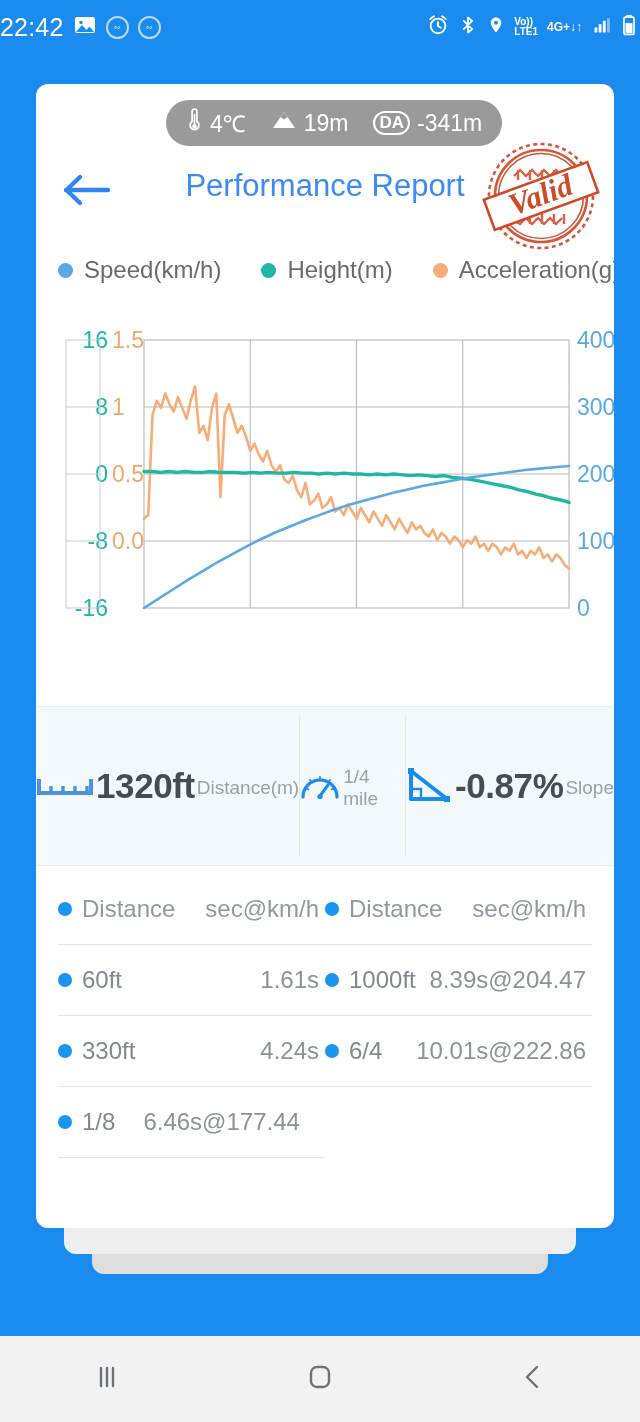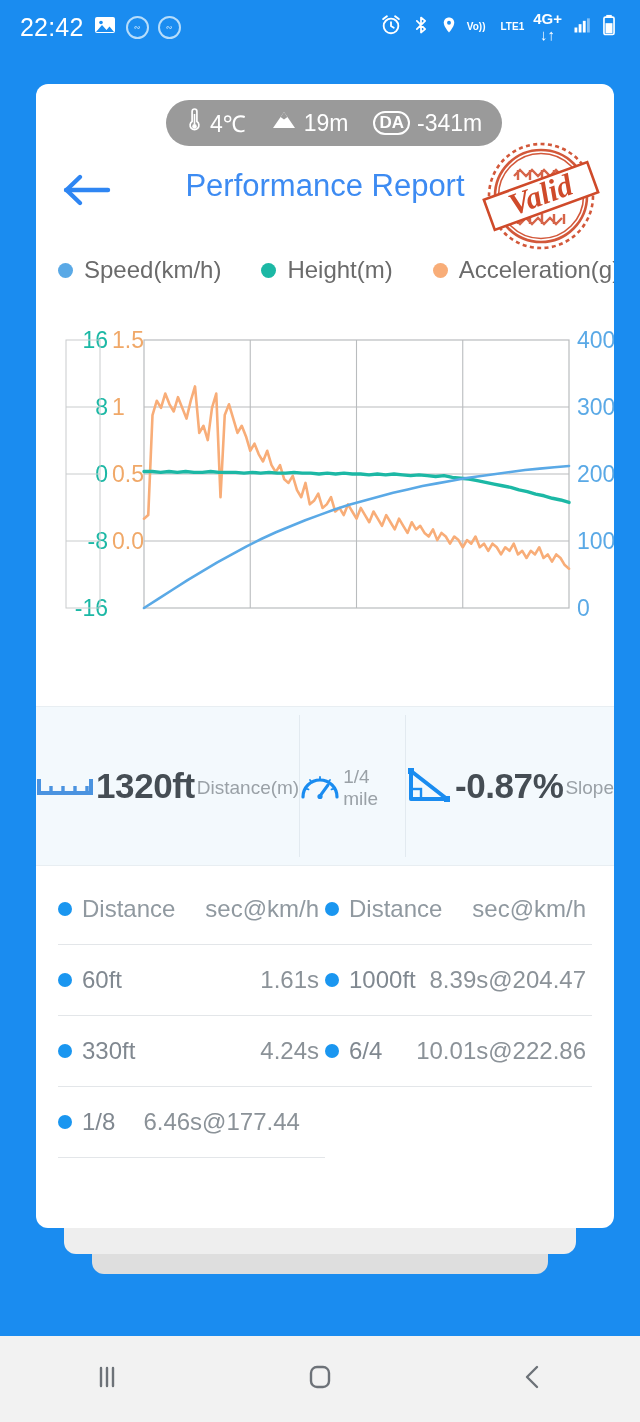--- a/index.html
+++ b/index.html
@@ -8,34 +8,34 @@
     font-family: "Liberation Sans", sans-serif;
     background: #1a8cf0;
     overflow: hidden;
   }
   #screen { position: relative; width: 640px; height: 1422px; background: #1a8cf0; }
 
   
   .statusbar {
     position: absolute; top: 0; left: 0; width: 636px; height: 54px;
     display: flex; align-items: center; justify-content: space-between;
-    padding: 0 20px; color: #ffffff;
+    padding: 0 0; color: #ffffff;
   }
   .sb-left { display: flex; align-items: center; gap: 9px; }
   .sb-time { font-size: 25px; letter-spacing: .2px; }
   .sb-right { display: flex; align-items: center; gap: 9px; }
   .sb-ico { display: block; }
   .ring-ico {
     width: 23px; height: 23px; border: 2px solid #b6ddfb; border-radius: 50%;
     display: flex; align-items: center; justify-content: center;
     font-size: 8px; color: #c8e6fd;
   }
-  .volte { display: flex; flex-direction: row; line-height: 1; font-size: 10px; font-weight: bold; gap: 15px; }
+  .volte { display: flex; flex-direction: column; line-height: 1; font-size: 10px; font-weight: bold; }
   .netgrp { display: flex; align-items: flex-end; gap: 1px; }
-  .netcol { display: flex; flex-direction: column; align-items: center; line-height: 1.05; font-size: 15px; font-weight: bold; }
+  .netcol { display: flex; flex-direction: row; align-items: center; line-height: 1.05; font-size: 12px; font-weight: bold; }
 
   
   .stack2 {
     position: absolute; left: 92px; top: 1216px; width: 456px; height: 58px;
     background: #dedede; border-radius: 12px;
   }
   .stack1 {
     position: absolute; left: 64px; top: 1196px; width: 512px; height: 58px;
     background: #eeeeee; border-radius: 12px;
   }

